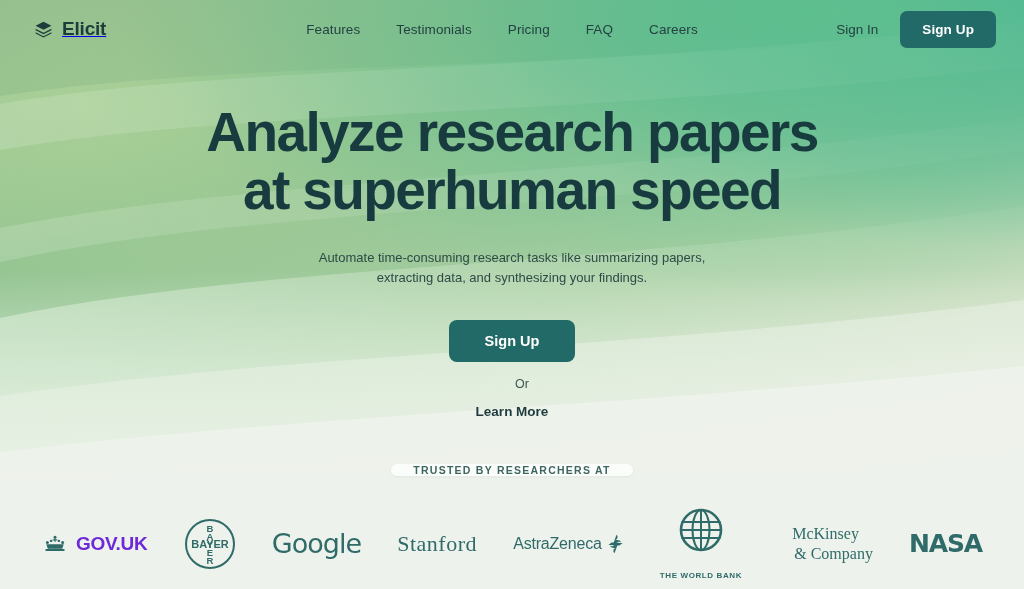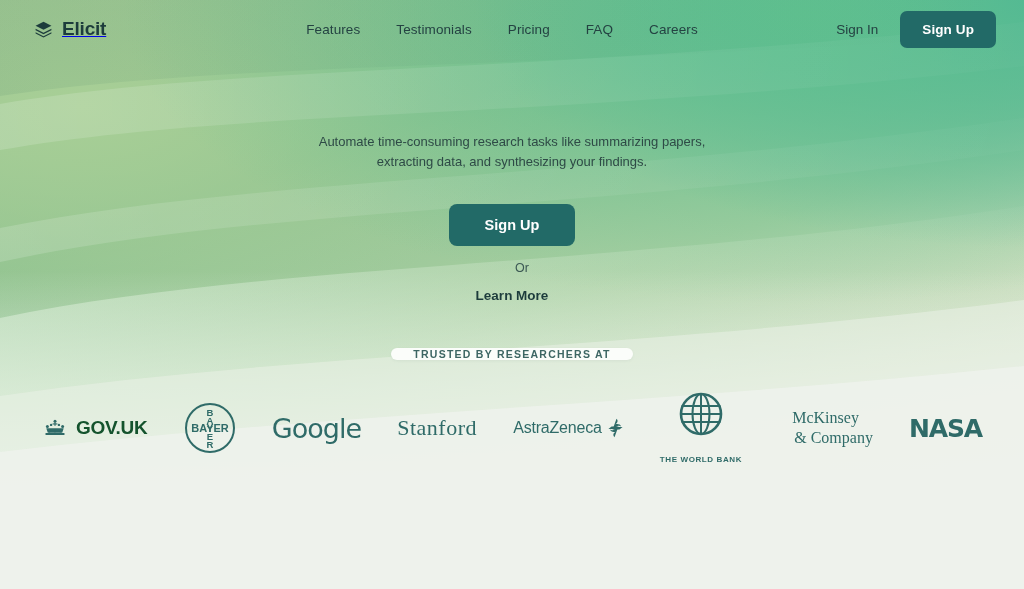--- a/index.html
+++ b/index.html
@@ -119,21 +119,21 @@
     padding:0 42px;
     margin-top:32px;
     color:#2f6b68;
   }
   .logo-item {
     display:flex; align-items:center; justify-content:center;
     flex:0 0 auto;
   }
   .logo-govuk { gap:8px; }
   .logo-govuk .txt {
-    font-size:19px; font-weight:700; letter-spacing:-0.3px; color:#14532d;
+    font-size:19px; font-weight:700; letter-spacing:-0.3px; color:#6d28d9;
   }
   .logo-google .txt {
     font-size:27px; letter-spacing:-1px; color:#2f6b68;
     font-family:"DejaVu Sans", sans-serif; font-weight:400;
   }
   .logo-stanford .txt {
     font-size:22px; color:#2f6b68;
     font-family:"Liberation Serif", serif; letter-spacing:0.5px;
   }
   .logo-astra { gap:5px; }
@@ -203,20 +203,24 @@
     <a href="#">Careers</a>
   </nav>
 
   <div class="header-right">
     <a class="signin" href="#">Sign In</a>
     <button class="btn-signup-sm">Sign Up</button>
   </div>
 </header>
 
 <main class="hero">
+  <h1>
+    <span>Analyze research papers</span>
+    <span class="l2">at superhuman speed</span>
+  </h1>
 
   <p class="sub">Automate time-consuming research tasks like summarizing papers, extracting data, and synthesizing your findings.</p>
 
   <div class="cta">
     <button class="btn-signup-lg">Sign Up</button>
     <div class="or">Or</div>
     <a class="learn-more" href="#">Learn More</a>
   </div>
 </main>
 

